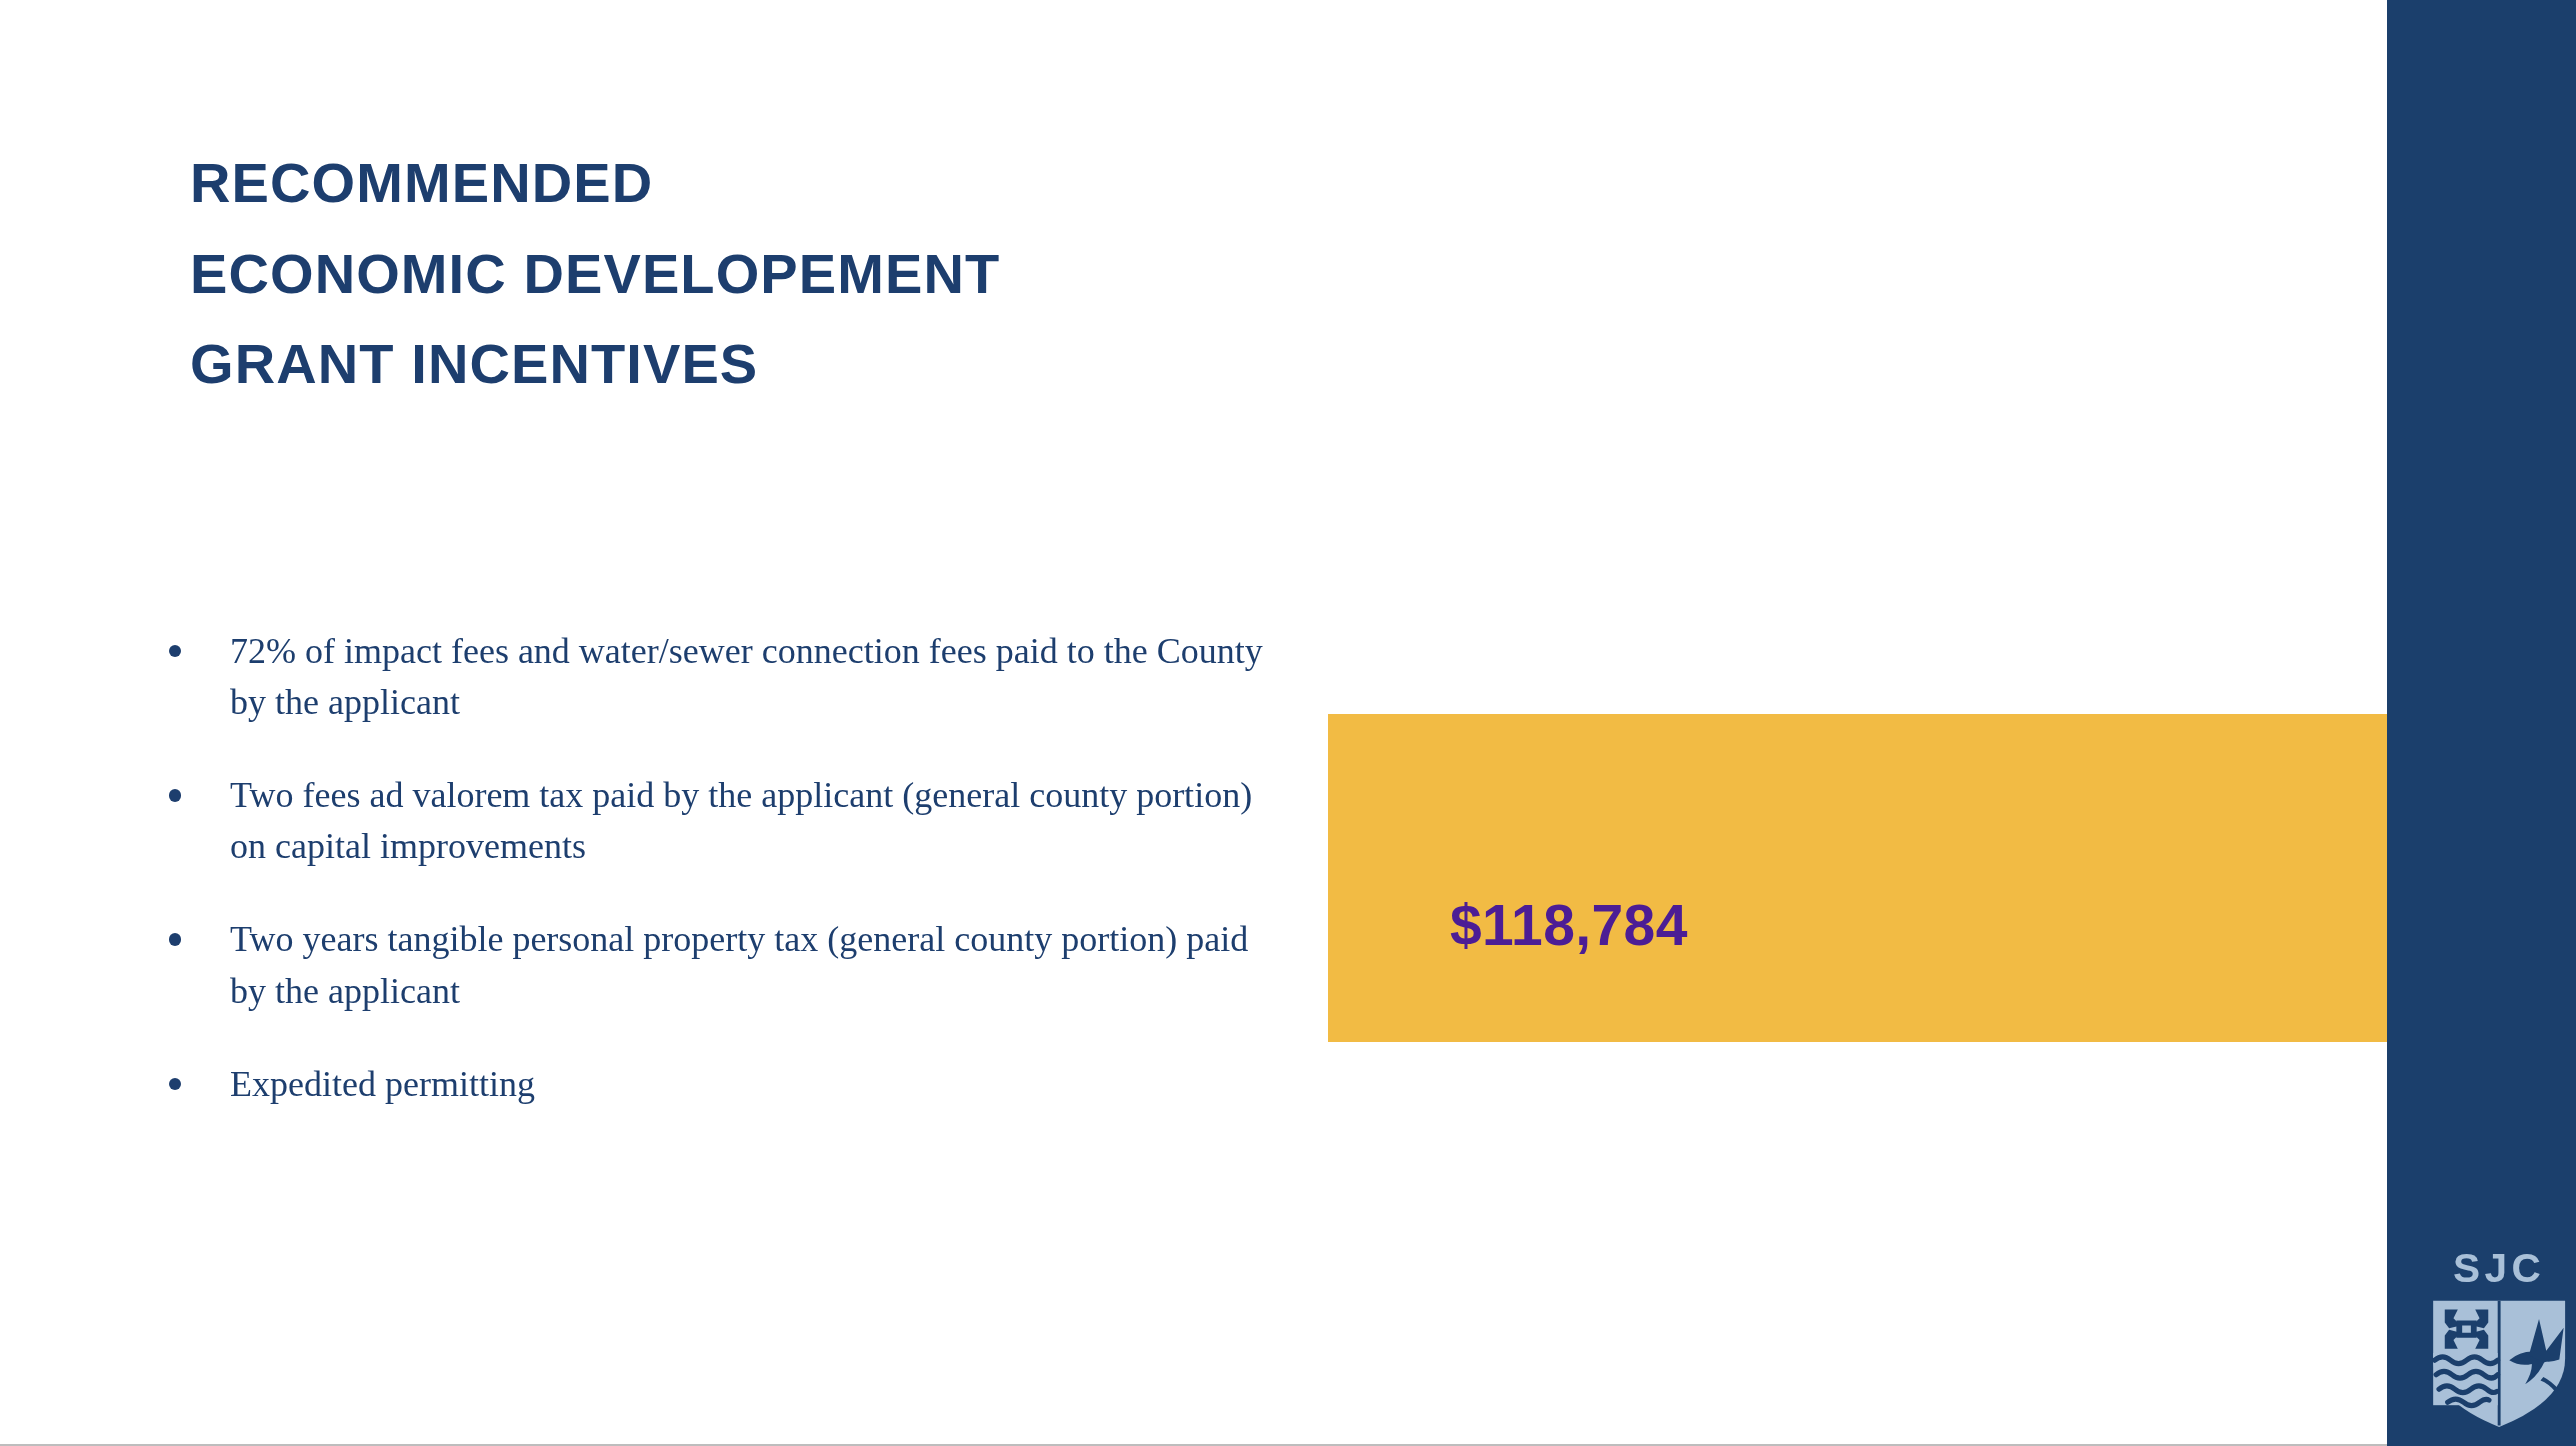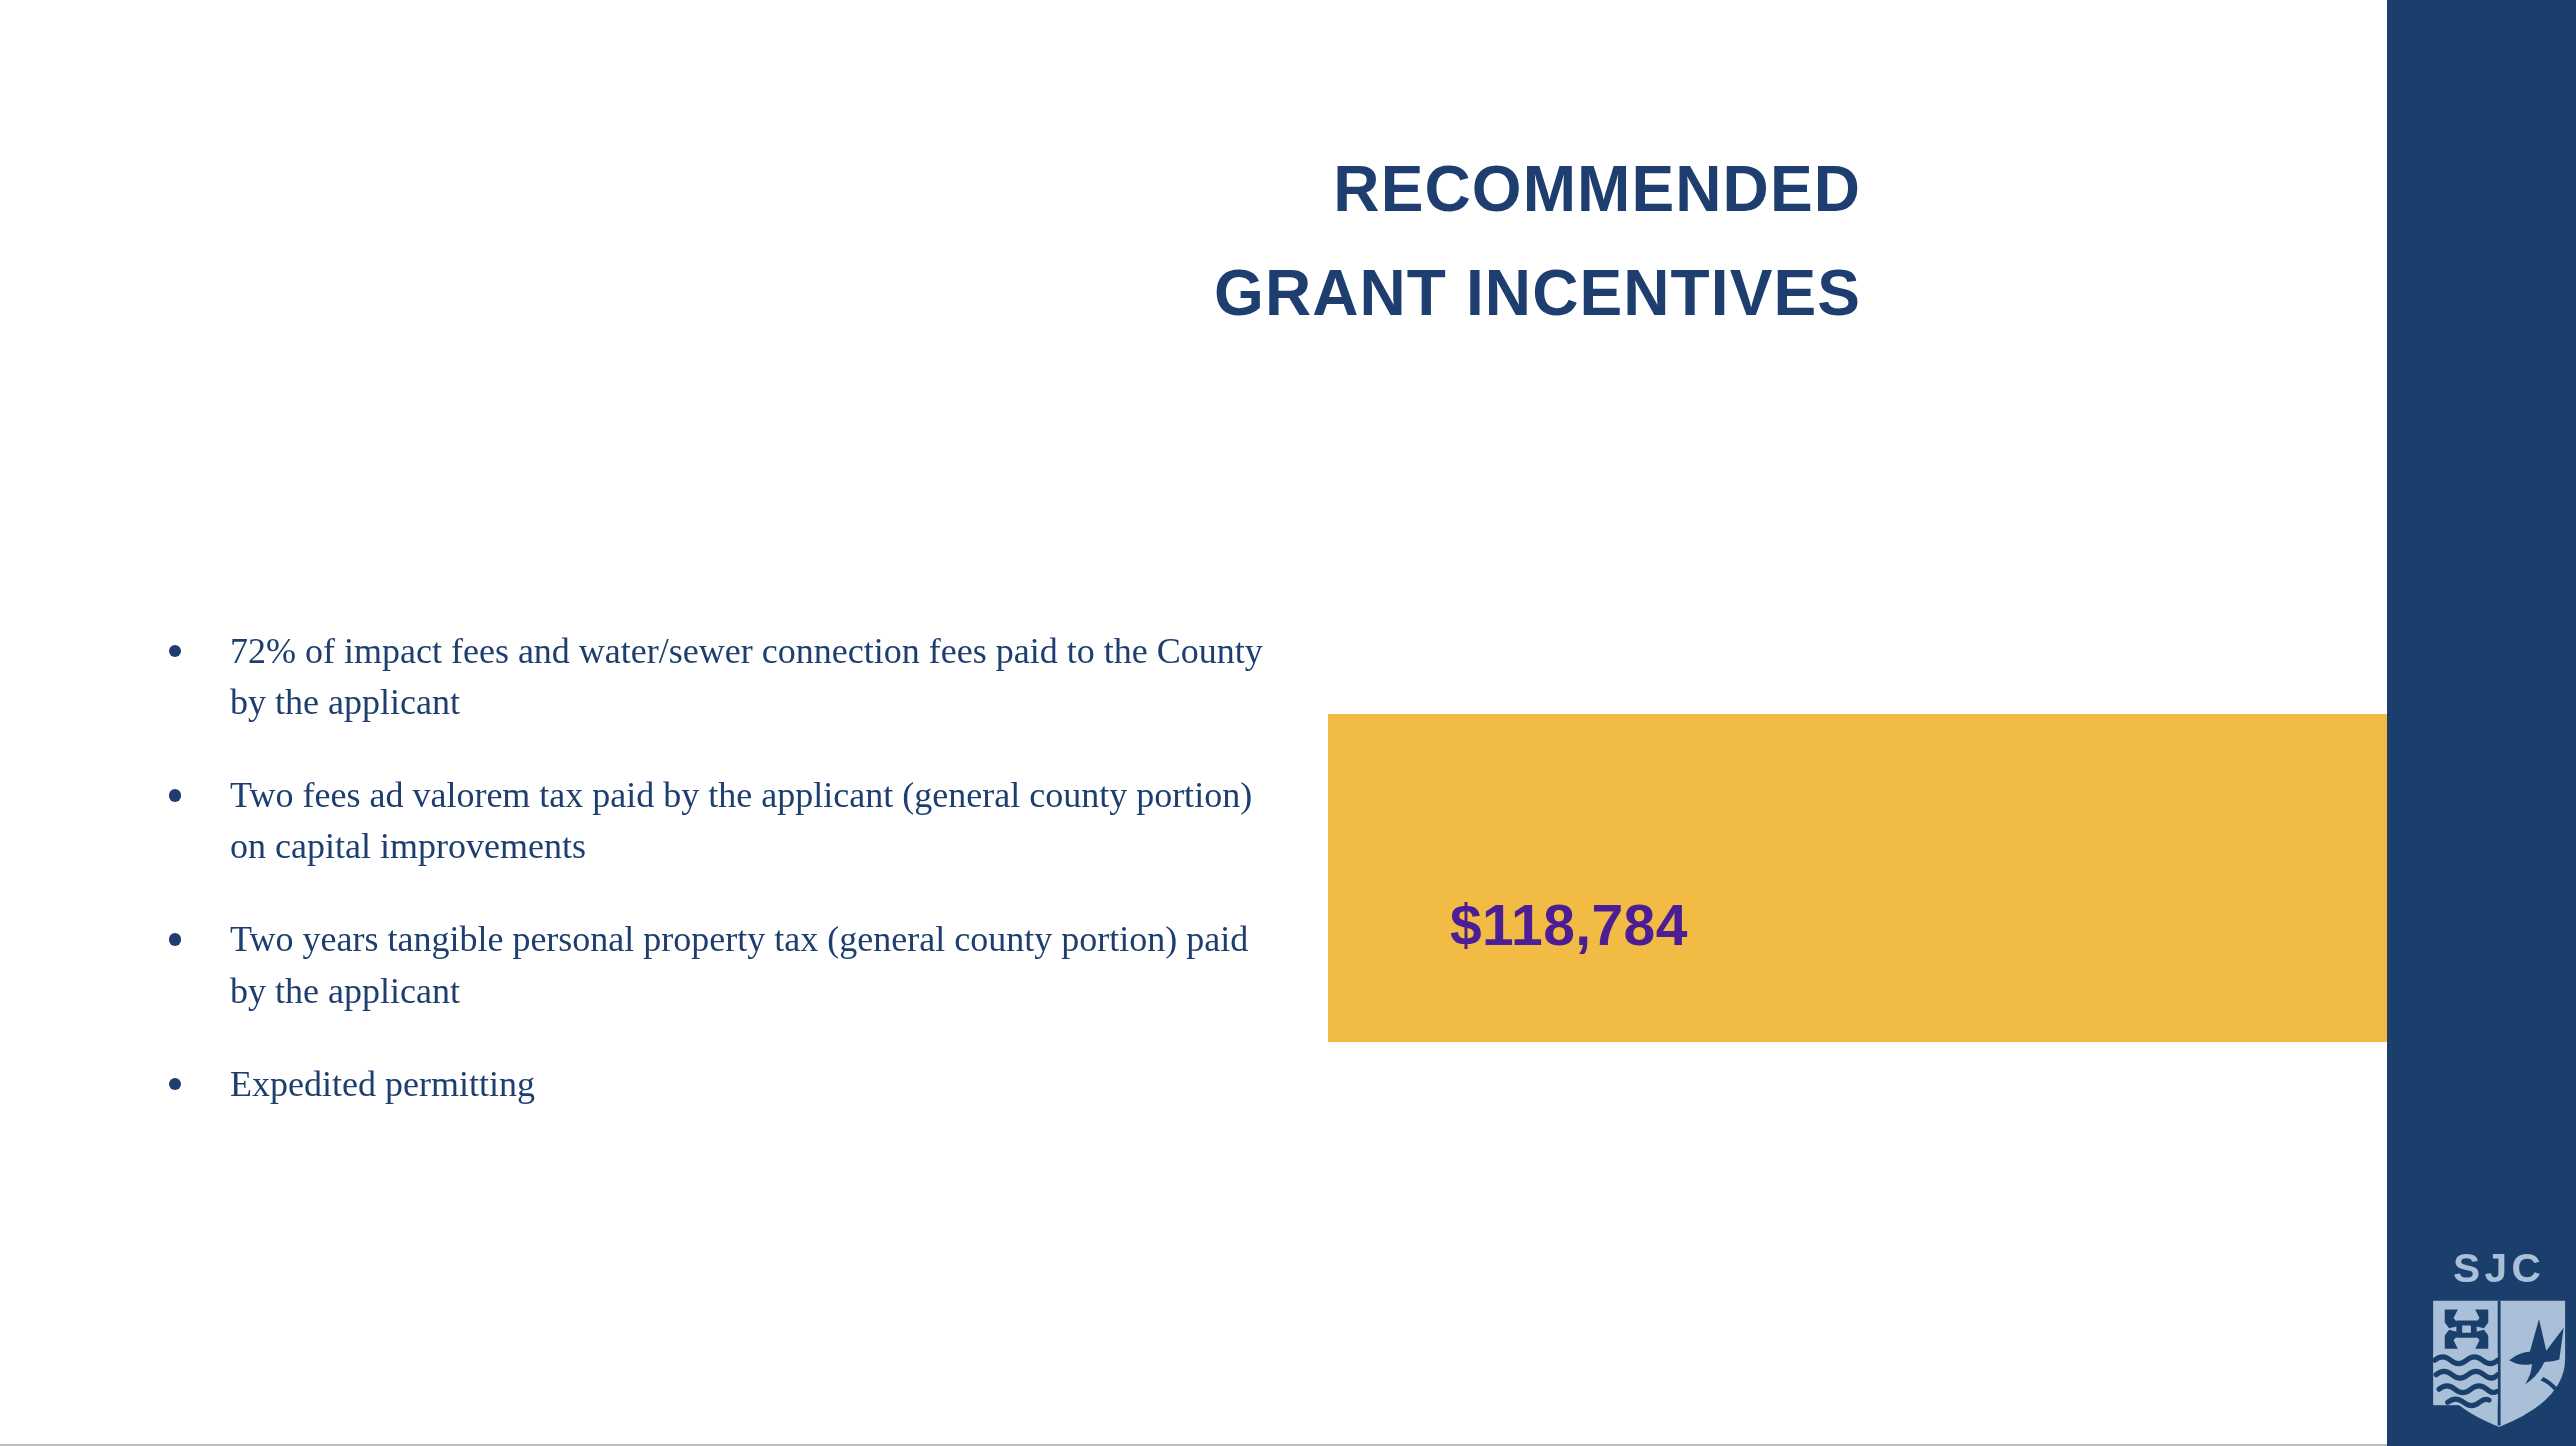--- a/index.html
+++ b/index.html
@@ -46,26 +46,25 @@
   .title-block {
     position: absolute;
     left: 190px;
     top: 138px;
     width: 1671px;
   }
   .title-line {
     display: block;
     font-family: "Liberation Sans", sans-serif;
     font-weight: 700;
-    font-size: 64px;
+    font-size: 56px;
     line-height: 1.62;
     letter-spacing: 1.1px;
     color: #1d3e6e;
     white-space: nowrap;
-    text-align: right;
   }
 
   
   .bullets {
     position: absolute;
     left: 156px;
     top: 626px;
     width: 1134px;
     margin: 0;
     padding: 0;
@@ -136,20 +135,21 @@
 </style>
 </head>
 <body>
 
 <div id="slide">
 
   <div class="side-band"></div>
 
   <div class="title-block">
     <span class="title-line">RECOMMENDED</span>
+    <span class="title-line">ECONOMIC DEVELOPEMENT</span>
     <span class="title-line">GRANT INCENTIVES</span>
   </div>
 
   <ul class="bullets">
     <li class="bullet-item">
       <span class="bullet-dot"></span>
       <span>72% of  impact fees and water/sewer connection fees paid to the County by the applicant</span>
     </li>
     <li class="bullet-item">
       <span class="bullet-dot"></span>

